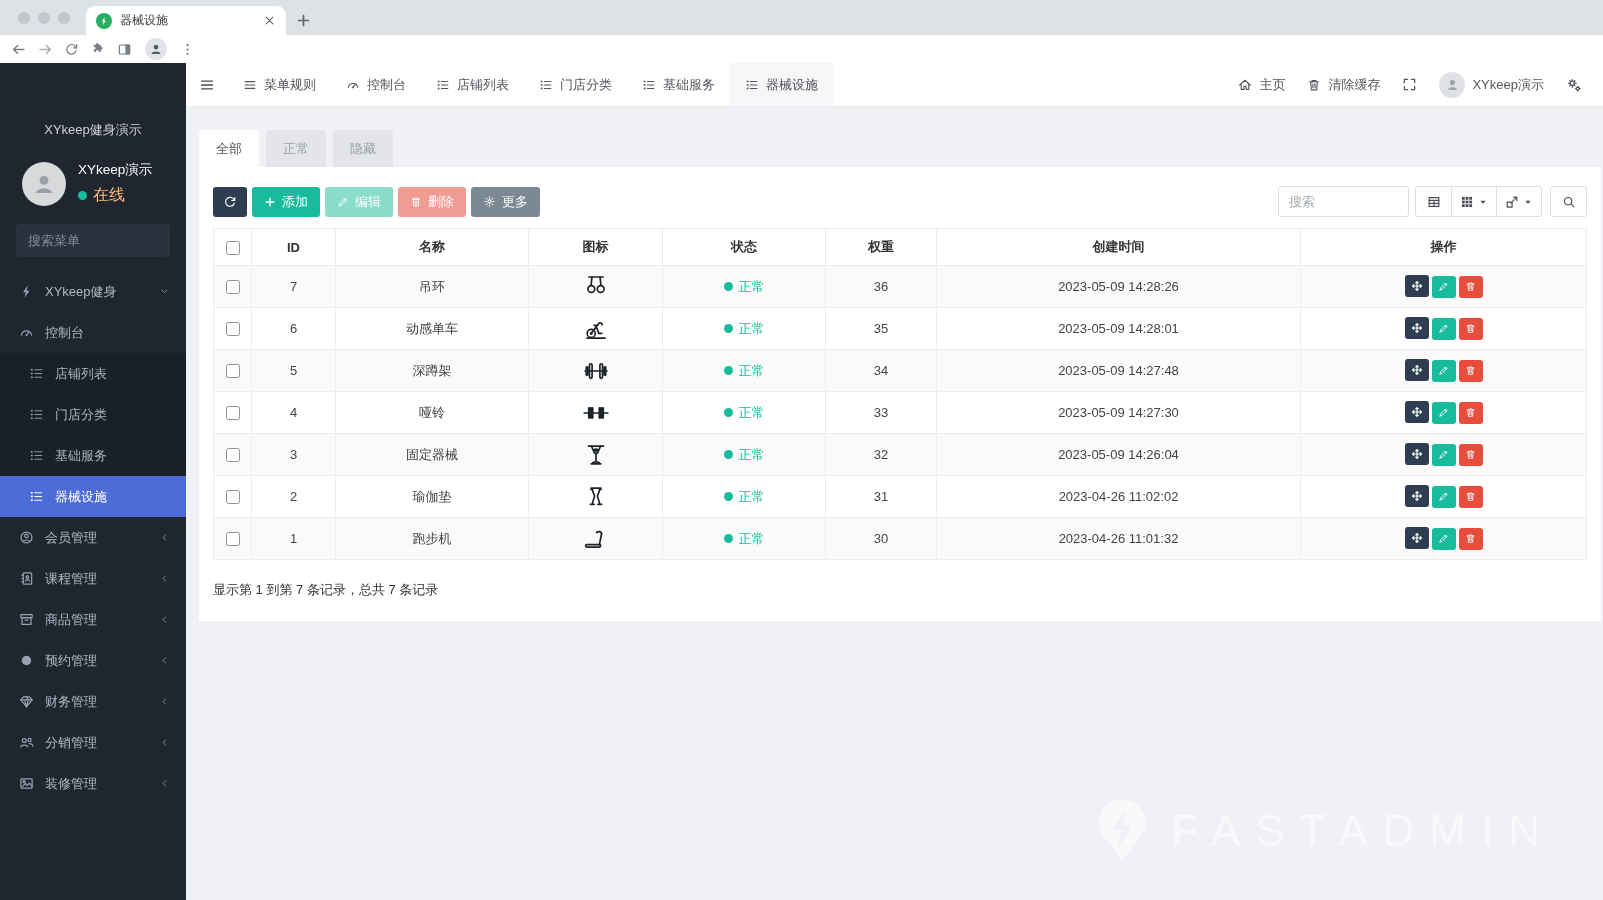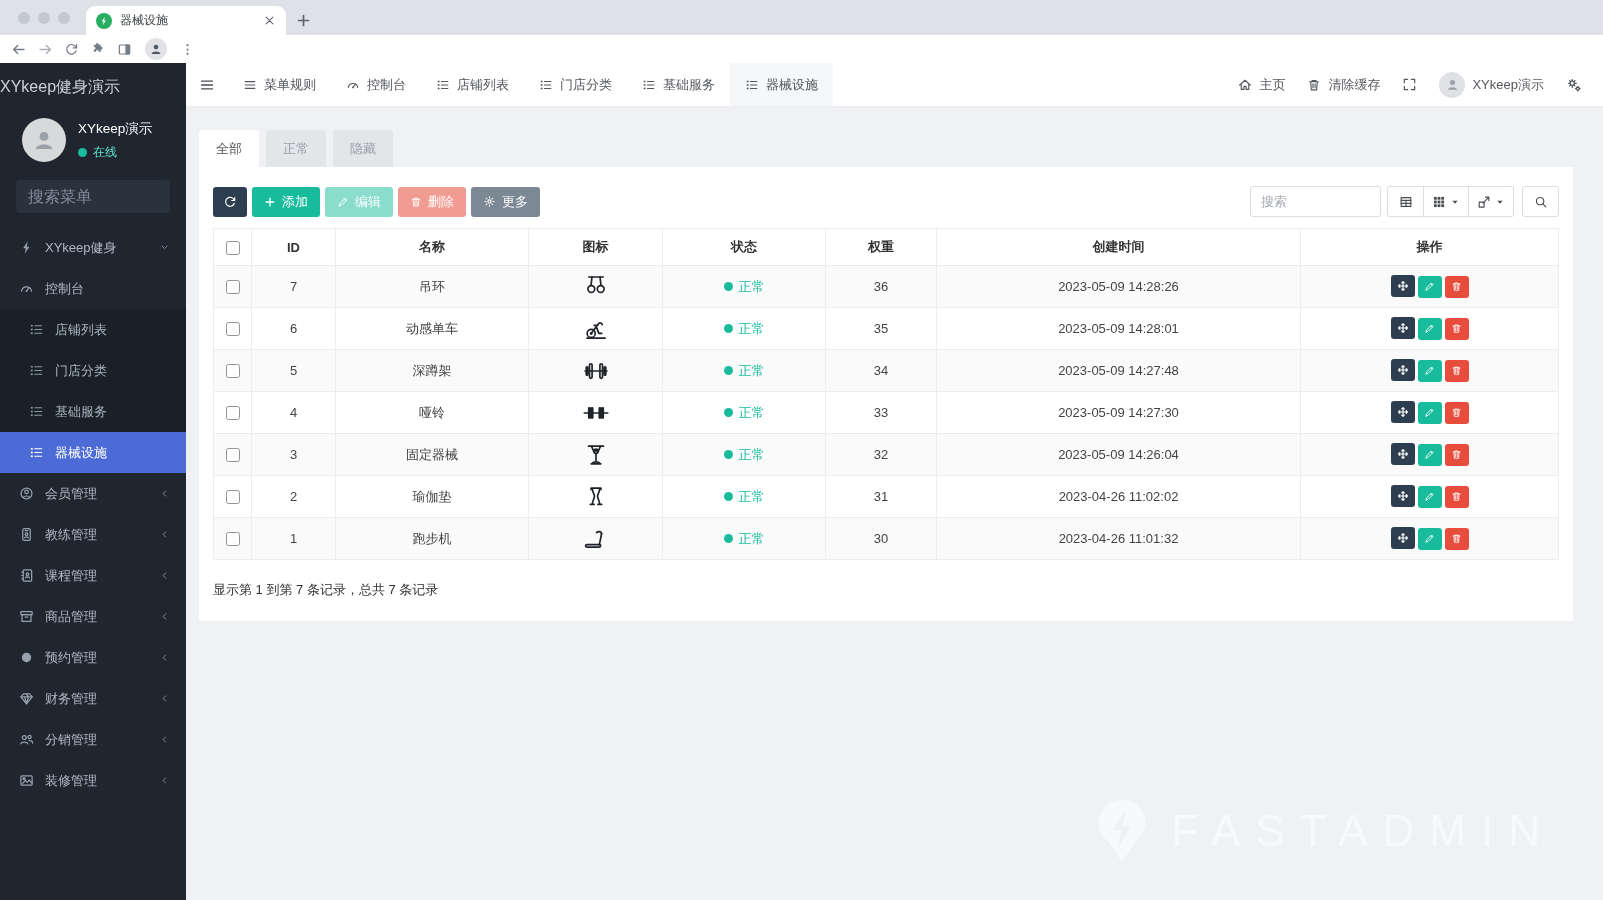--- a/index.html
+++ b/index.html
@@ -27,31 +27,31 @@
   .pill-ic { color:#5f6368; }
   .chrome-right { display:flex; align-items:center; gap:13px; padding-right:4px; }
   .chrome-avatar { width:22px; height:22px; border-radius:50%; background:#e1e3e6;
     display:flex; align-items:center; justify-content:center; color:#4e5berg; color:#4e5b66; }
 
   
   .app { display:flex; height:837px; }
 
   
   .sidebar { width:186px; flex-shrink:0; background:#20262f; overflow:hidden; }
-  .brand { height:47px; line-height:47px; color:#ccd1d8; font-size:16px; }
+  .brand { height:47px; line-height:47px; text-align:center; color:#ccd1d8; font-size:13px;margin-top:43px; }
   .userpanel { display:flex; align-items:center; gap:12px; padding:8px 0 12px 22px; }
   .side-avatar { width:44px; height:44px; border-radius:50%; background:#d7d9db;
     display:flex; align-items:center; justify-content:center; color:#9aa0a6; flex-shrink:0; }
   .uname { color:#fff; font-size:13.5px; margin-bottom:6px; }
-  .ustatus { display:flex; align-items:center; gap:6px; color:#5eead4; font-size:12px; }
+  .ustatus { display:flex; align-items:center; gap:6px; color:#fdba74; font-size:16px; }
   .dot { width:9px; height:9px; border-radius:50%; background:#18bc9c; display:inline-block; }
   .menusearch { margin:6px 16px 14px; background:#2a323e; border-radius:4px; height:33px;
     display:flex; align-items:center; padding:0 12px; }
   .menusearch input { background:transparent; border:none; outline:none; flex:1;
-    font-size:16px; color:#cfd4da; font-family:inherit; }
+    font-size:13px; color:#cfd4da; font-family:inherit; }
   .menusearch input::placeholder { color:#828c9a; }
   .menu { font-size:13px; }
   .menu-item { height:41px; display:flex; align-items:center; gap:11px;
     padding:0 16px 0 18px; color:#b0b8c4; cursor:pointer; }
   .menu-item .mi-icon { width:16px; display:flex; justify-content:center; color:#97a1af; }
   .menu-item.sub { padding-left:28px; background:#1a2028; color:#a9b2bf; }
   .menu-item.sub .mi-icon { color:#8d97a6; }
   .menu-item.active { background:#4d6bd6; color:#fff; }
   .menu-item.active .mi-icon { color:#fff; }
   .mi-arrow { margin-left:auto; color:#8b95a3; }
@@ -66,21 +66,21 @@
     font-size:13px; color:#54575c; cursor:pointer; }
   .topnav-item .tn-ic { color:#54575c; }
   .topnav-item.active { background:#f6f7f8; }
   .topbar-right { margin-left:auto; display:flex; align-items:center; height:100%; padding-right:10px; }
   .tb-item { display:flex; align-items:center; gap:7px; padding:0 11px;
     font-size:13px; color:#54575c; height:100%; cursor:pointer; }
   .tb-avatar { width:26px; height:26px; border-radius:50%; background:#dfe1e4;
     display:flex; align-items:center; justify-content:center; color:#9aa0a6; }
 
   
-  .content { flex:1; padding:23px 30px 0 13px; position:relative; }
+  .content { flex:1; padding:23px 2px 0 13px; position:relative; }
   .filter-tabs { display:flex; gap:7px; }
   .ftab { height:37px; line-height:37px; padding:0 17px; font-size:13px;
     border-radius:3px 3px 0 0; background:#e3e5e9; color:#9aa0a8; cursor:pointer; }
   .ftab.active { background:#fff; color:#555; }
   .panel { background:#fff; padding:19px 14px 22px; }
   .toolbar { display:flex; align-items:center; margin-bottom:11px; }
   .btn { height:30px; border:none; border-radius:3px; color:#fff; font-size:13px;
     display:inline-flex; align-items:center; gap:6px; padding:0 12px; margin-right:5px;
     cursor:pointer; font-family:inherit; }
   .btn-refresh { background:#2c3e50; width:34px; justify-content:center; padding:0; }
@@ -296,36 +296,20 @@
           <span>会员管理</span>
           <span class="mi-arrow">
             <svg viewBox="0 0 16 16" width="11" height="11" fill="none" stroke="currentColor" stroke-width="1.3" stroke-linecap="round" stroke-linejoin="round">
               <path d="M9.8 4.2L6 8l3.8 3.8"></path>
             </svg>
           </span>
         </div>
         <div class="menu-item">
           <span class="mi-icon">
             <svg viewBox="0 0 16 16" width="15" height="15" fill="none" stroke="currentColor" stroke-width="1.3" stroke-linecap="round" stroke-linejoin="round">
-              <rect x="4" y="1.8" width="8" height="12.4" rx="1.5"></rect>
-              <path d="M6.5 3.9h3"></path>
-              <circle cx="8" cy="7.6" r="1.4"></circle>
-              <path d="M5.9 11.6c.4-1.5 3.8-1.5 4.2 0"></path>
-            </svg>
-          </span>
-          <span>教练管理</span>
-          <span class="mi-arrow">
-            <svg viewBox="0 0 16 16" width="11" height="11" fill="none" stroke="currentColor" stroke-width="1.3" stroke-linecap="round" stroke-linejoin="round">
-              <path d="M9.8 4.2L6 8l3.8 3.8"></path>
-            </svg>
-          </span>
-        </div>
-        <div class="menu-item">
-          <span class="mi-icon">
-            <svg viewBox="0 0 16 16" width="15" height="15" fill="none" stroke="currentColor" stroke-width="1.3" stroke-linecap="round" stroke-linejoin="round">
               <rect x="4.5" y="2" width="9" height="12" rx="1"></rect>
               <path d="M3 4.5h1.5M3 8h1.5M3 11.5h1.5"></path>
               <circle cx="9" cy="6.6" r="1.4"></circle>
               <path d="M6.9 10.6c.4-1.4 3.8-1.4 4.2 0"></path>
             </svg>
           </span>
           <span>课程管理</span>
           <span class="mi-arrow">
             <svg viewBox="0 0 16 16" width="11" height="11" fill="none" stroke="currentColor" stroke-width="1.3" stroke-linecap="round" stroke-linejoin="round">
               <path d="M9.8 4.2L6 8l3.8 3.8"></path>

